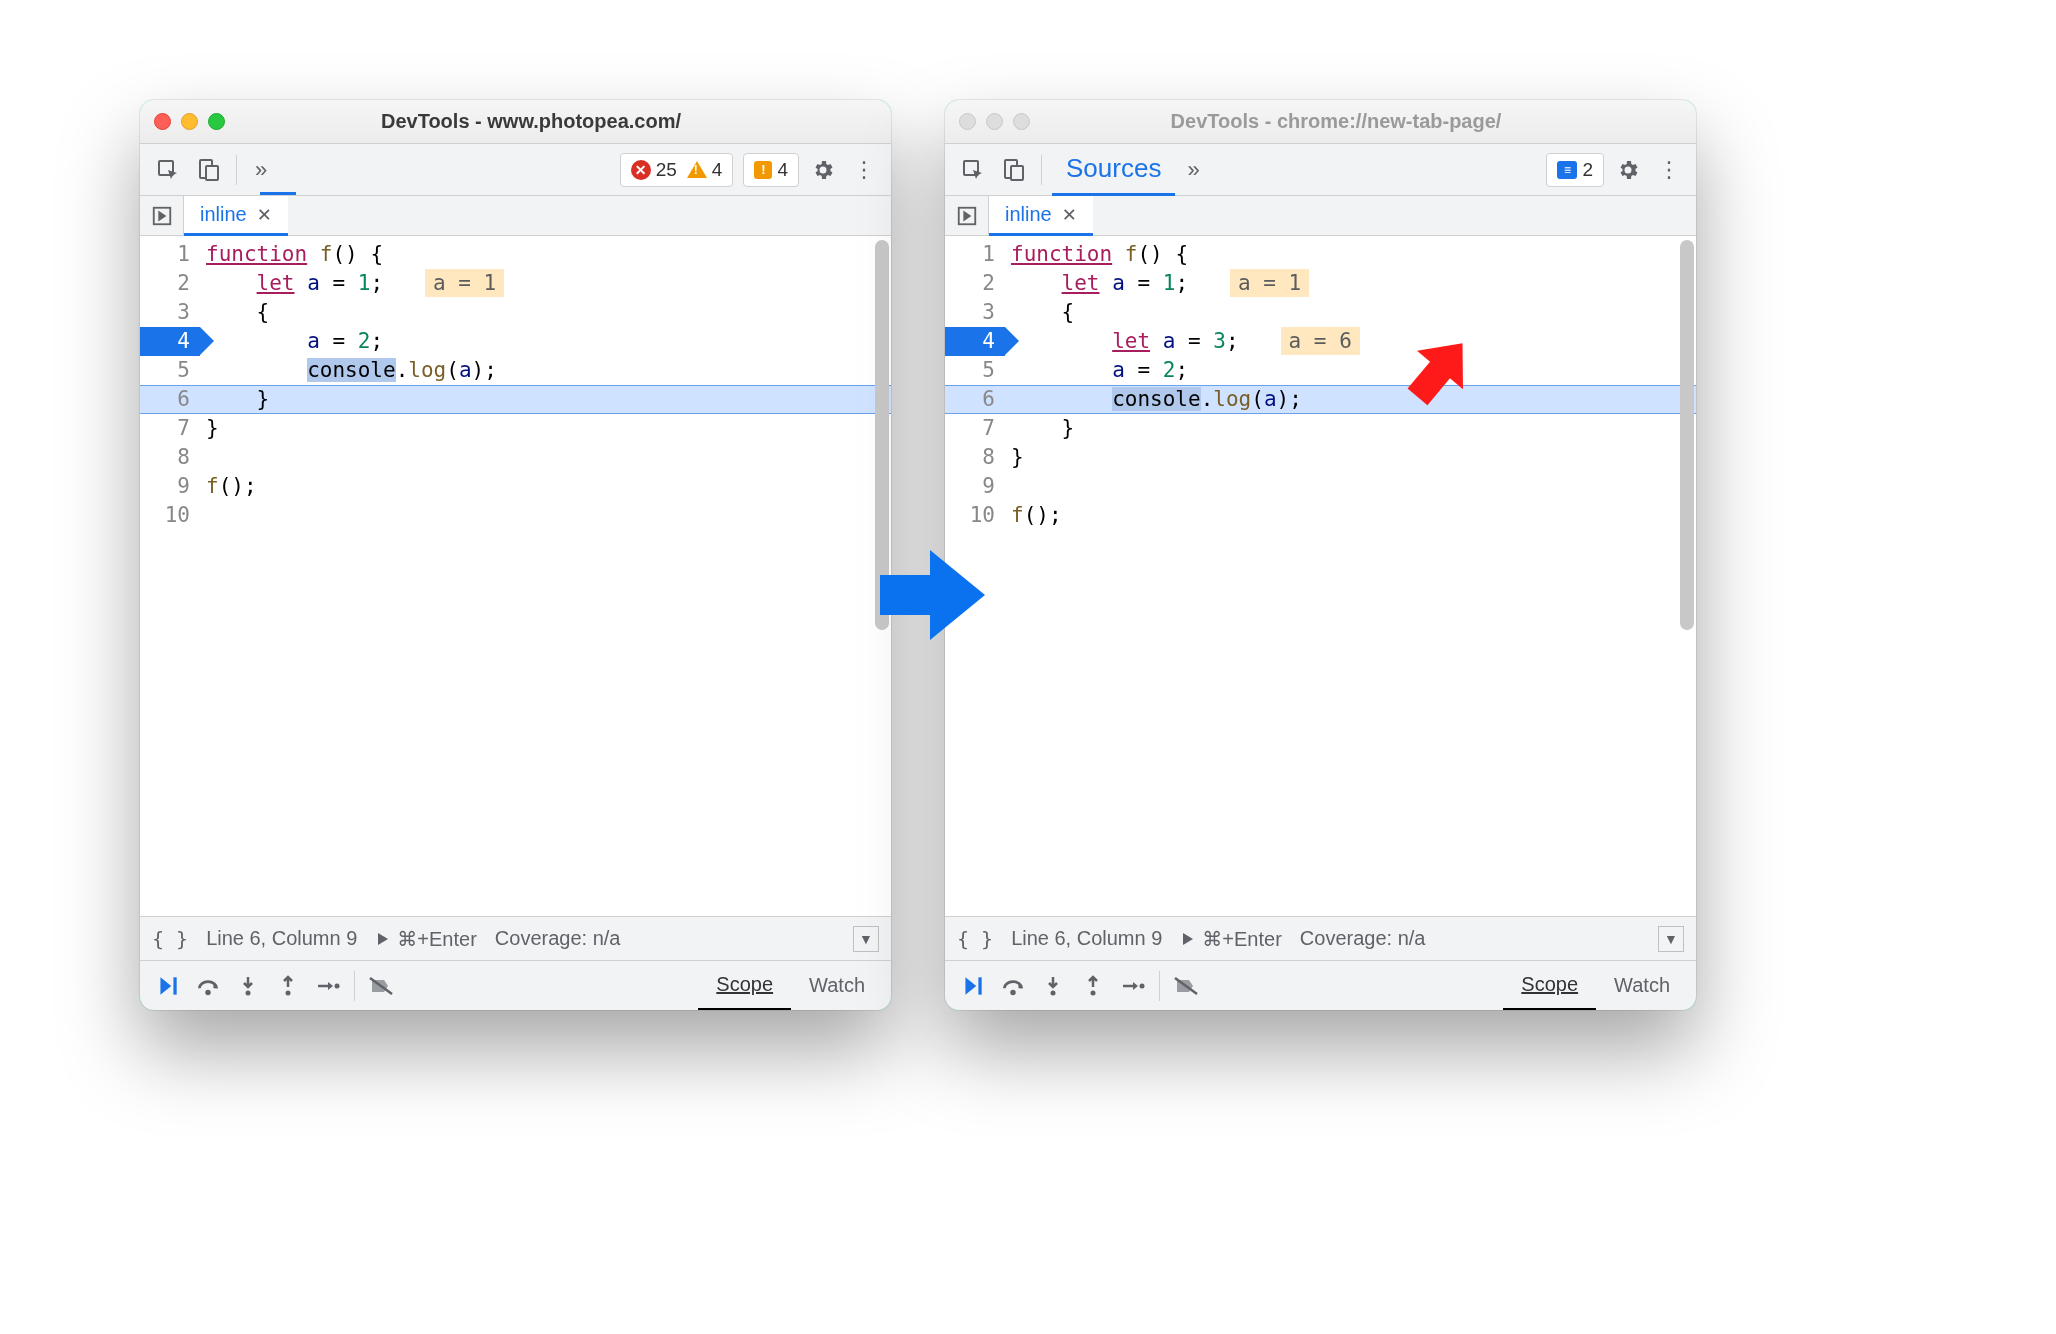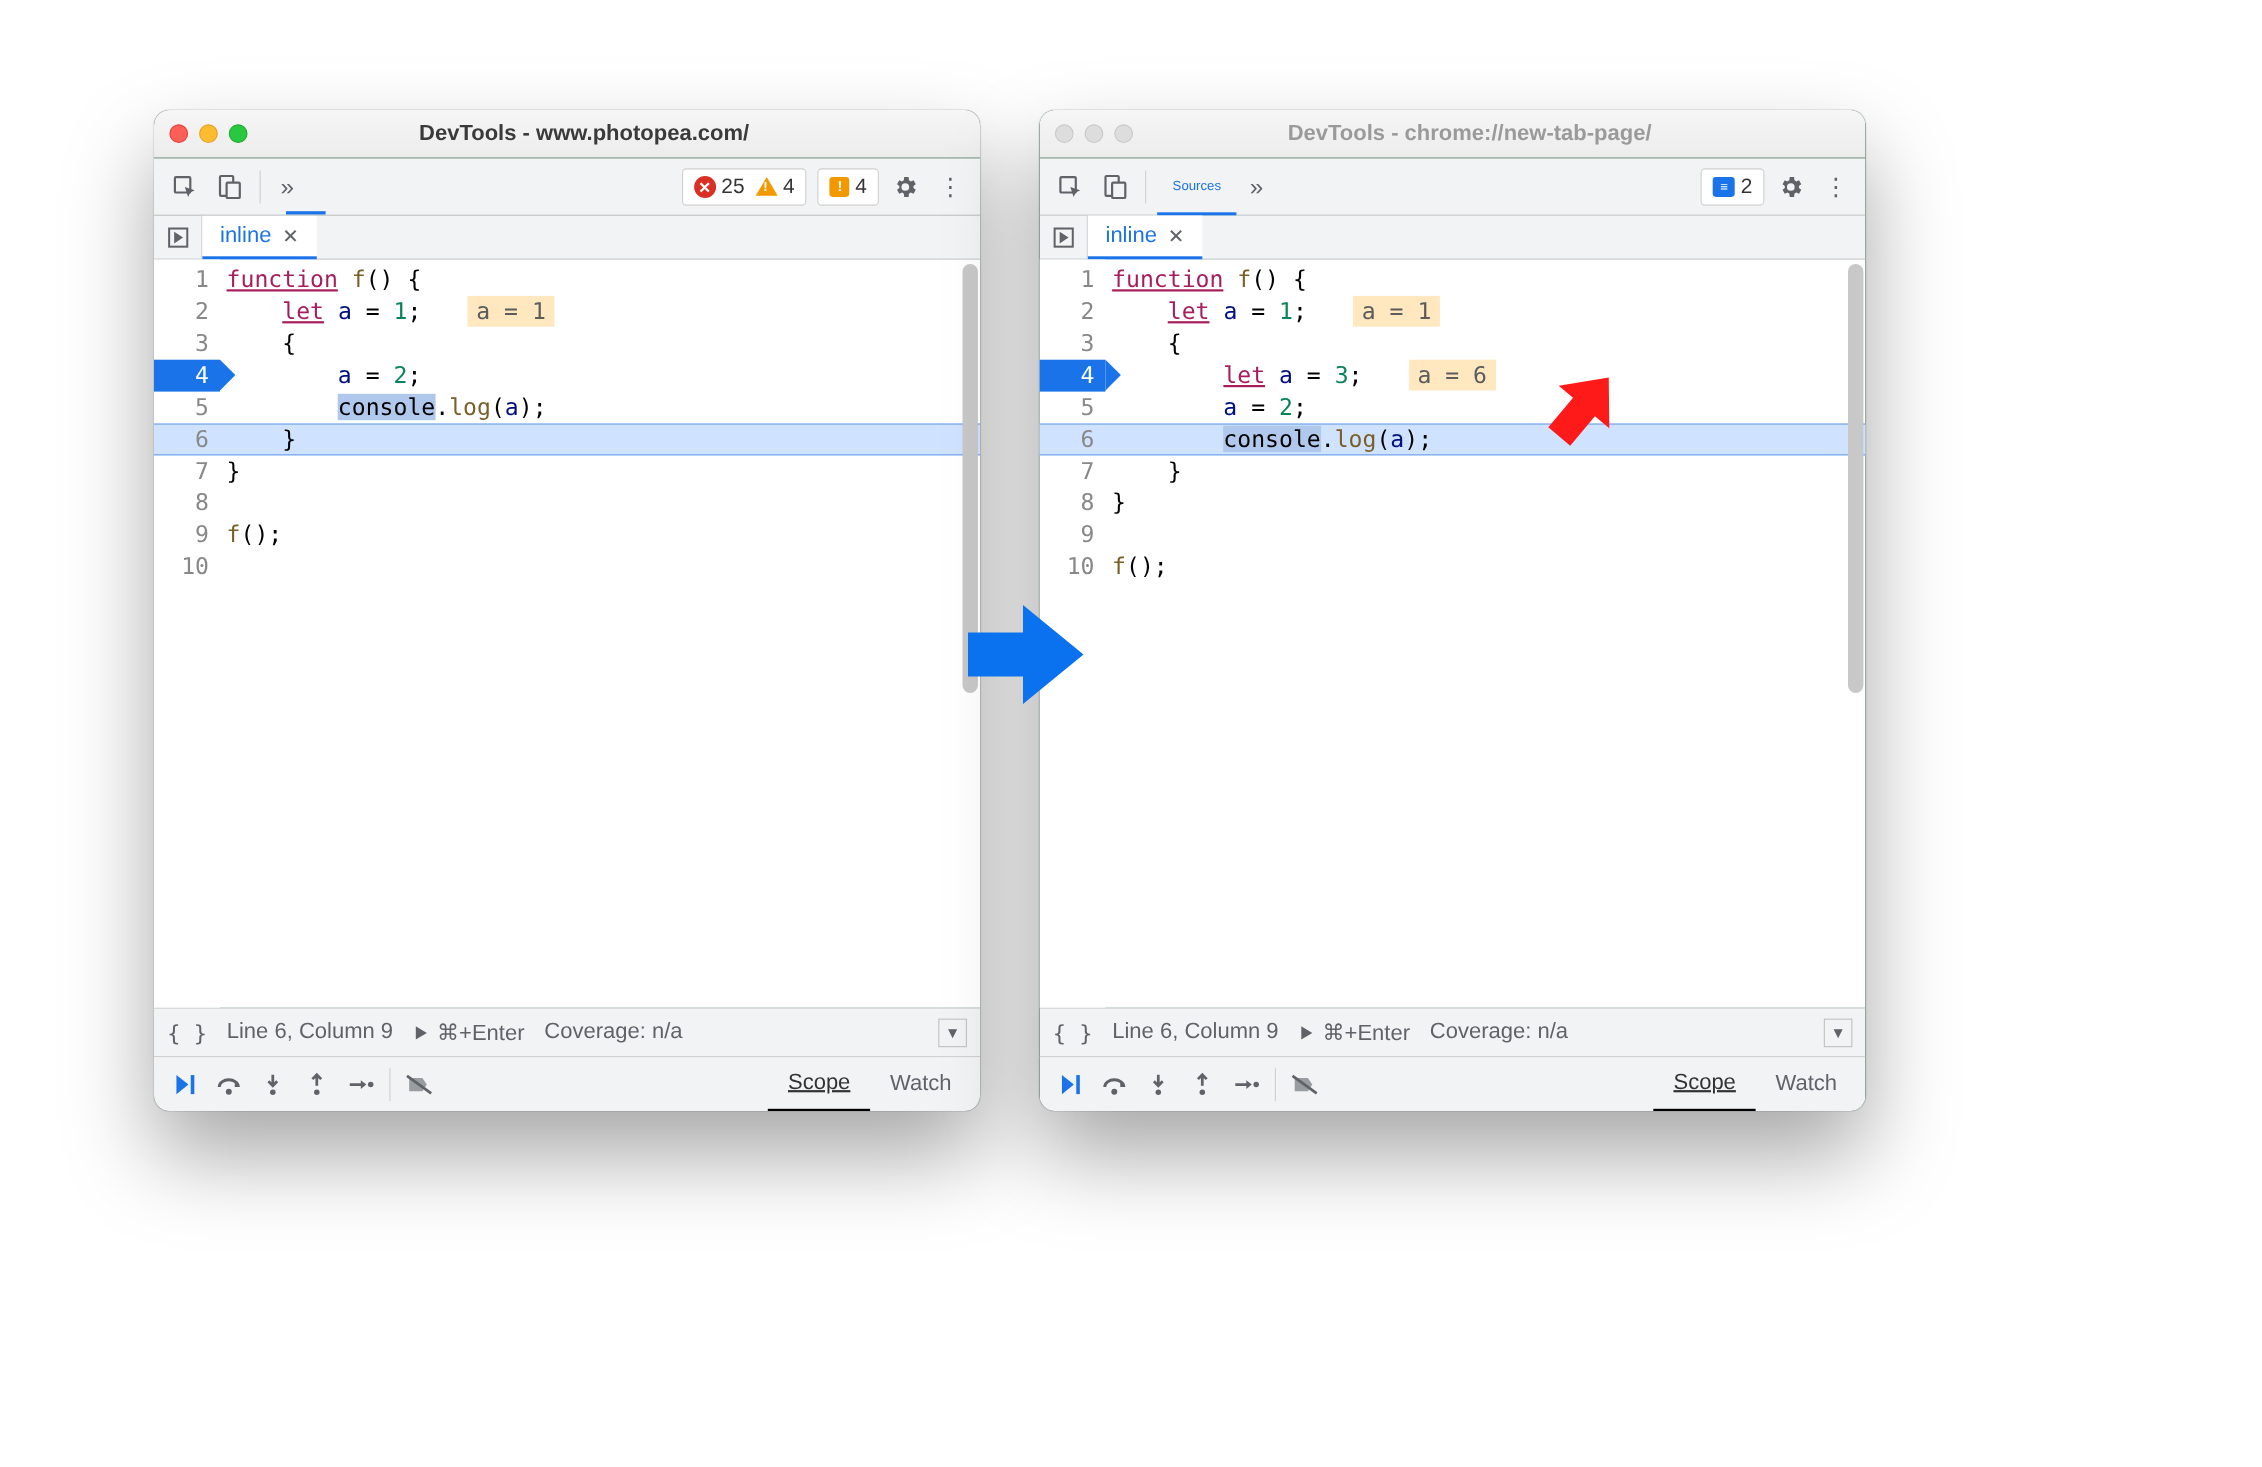--- a/index.html
+++ b/index.html
@@ -14,21 +14,21 @@
     position: absolute;
     left: 140px;
     top: 100px;
     width: 1600px;
     height: 950px;
   }
   .window {
     position: absolute;
     width: 751px;
     height: 910px;
-    background: #14532d;
+    background: #5eead4;
     border-radius: 14px;
     box-shadow: 0 40px 80px rgba(0,0,0,0.35), 0 0 0 1px rgba(0,0,0,0.08);
     overflow: hidden;
     display: flex;
     flex-direction: column;
   }
   .win-left { left: 0; top: 0; }
   .win-right { left: 805px; top: 0; }
 
   
@@ -65,21 +65,21 @@
   }
   .tb-icon {
     width: 36px; height: 36px;
     display:flex; align-items:center; justify-content:center;
     color:#5f6368;
     border-radius:4px;
   }
   .tb-sep { width:1px; height:30px; background:#d0d0d0; margin:0 6px; }
   .tb-chevrons { font-size:22px; color:#5f6368; padding:0 8px; cursor:pointer; }
   .tb-tab {
-    font-size:12px; color:#1a73e8; padding:0 14px; height:52px;
+    font-size:26px; color:#1a73e8; padding:0 14px; height:52px;
     display:flex; align-items:center; border-bottom:3px solid #1a73e8;
     margin-bottom:-1px;
   }
   .tb-spacer { flex:1; }
   .badge-box {
     display:flex; align-items:center; gap:10px;
     border:1px solid #d0d0d0; border-radius:4px;
     background:#fff; padding:3px 10px; height:34px;
   }
   .badge { display:flex; align-items:center; gap:5px; font-size:19px; color:#333; }

